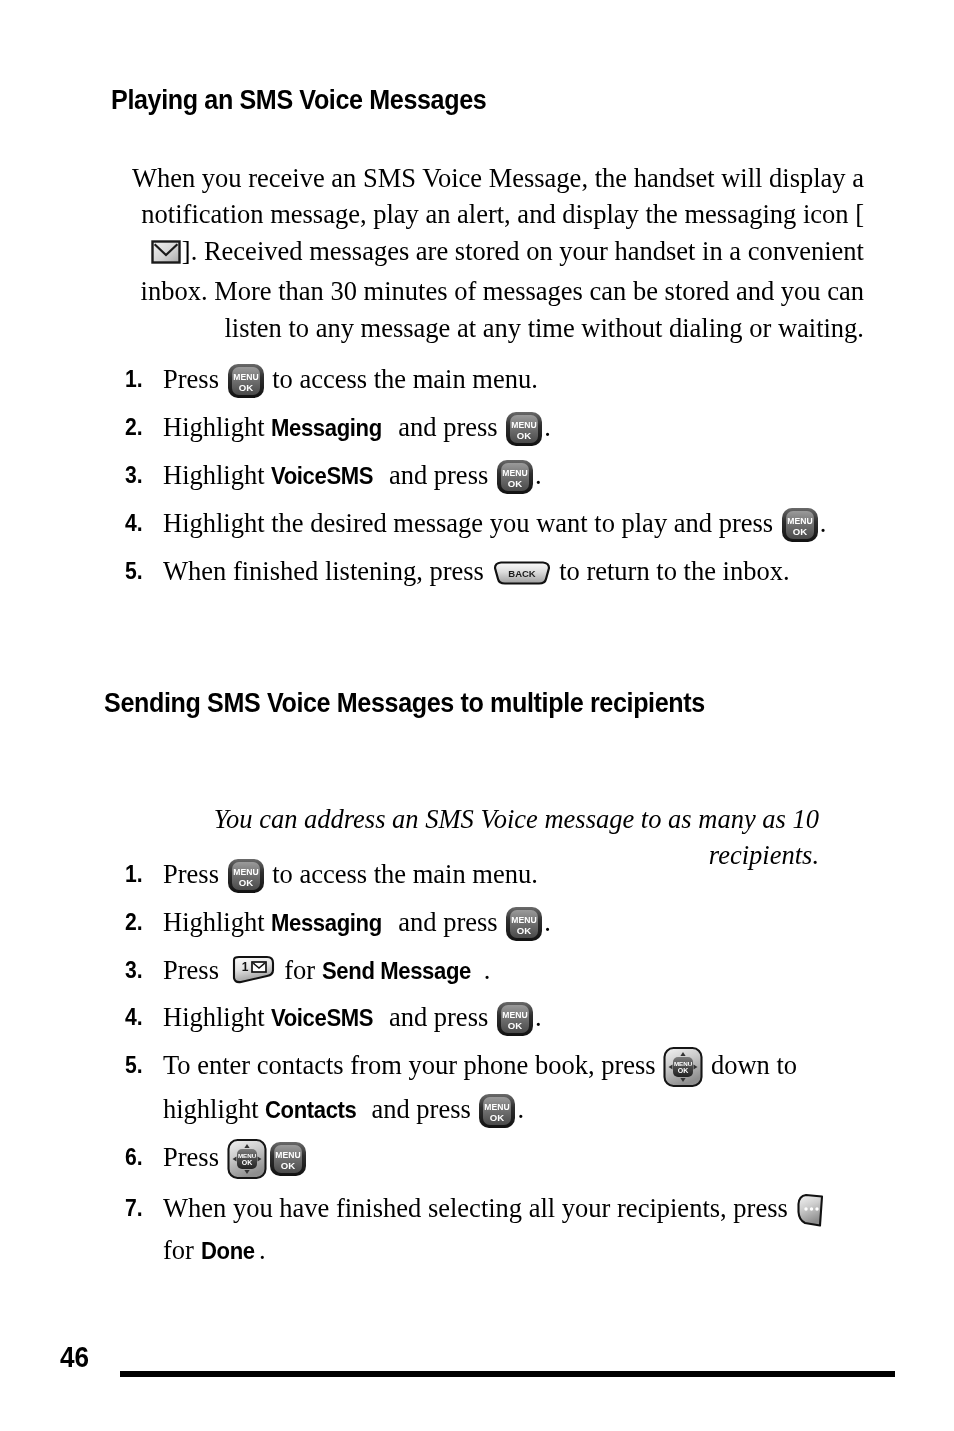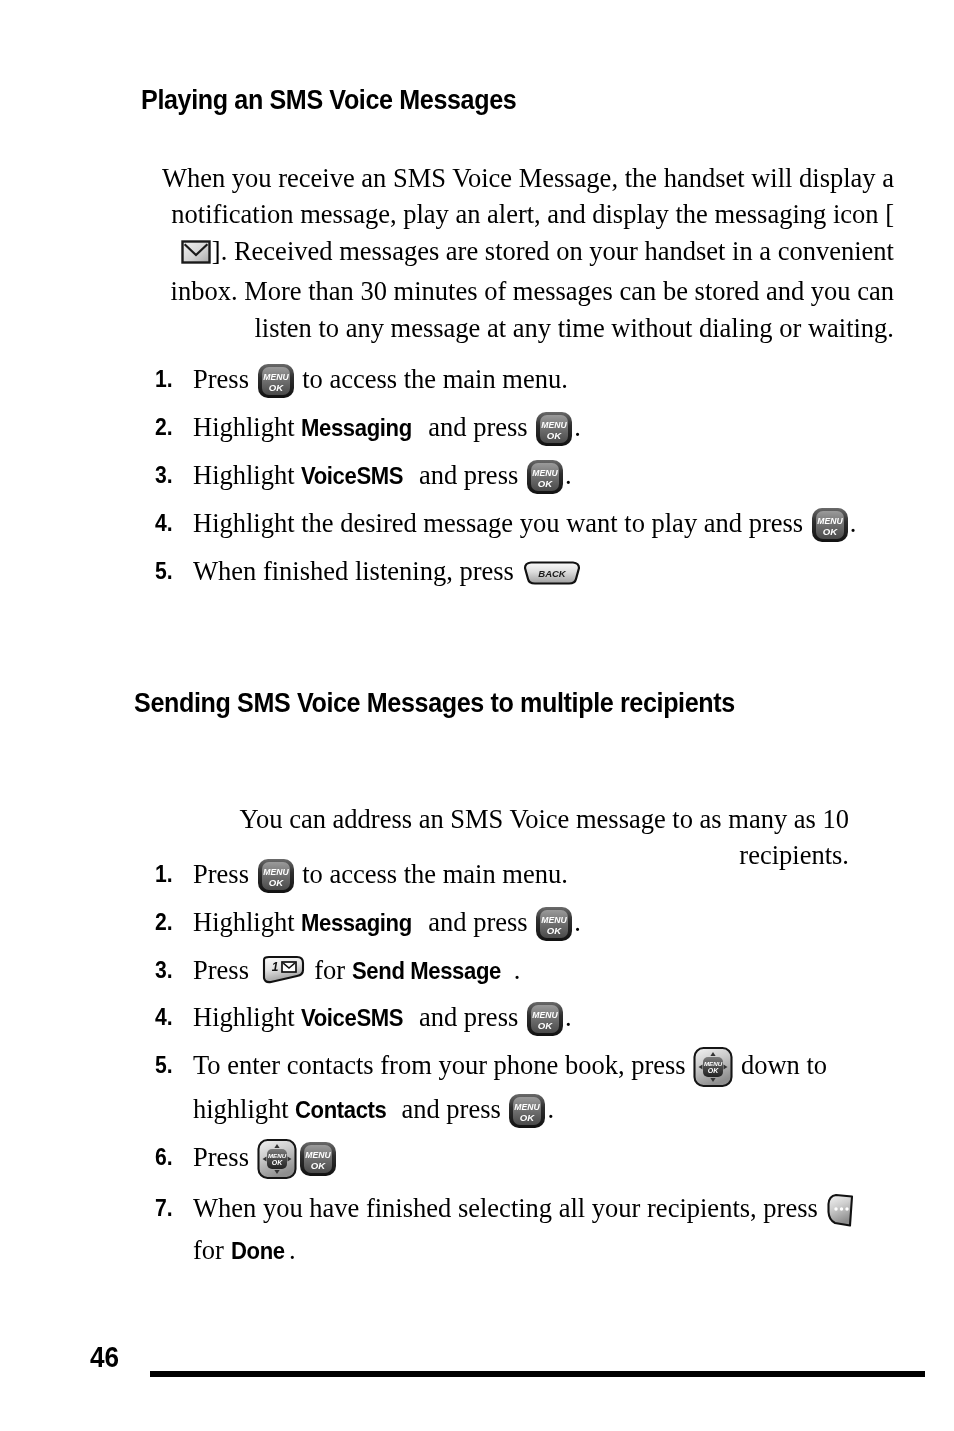--- a/index.html
+++ b/index.html
@@ -14,21 +14,20 @@
     font-family: "Liberation Serif", "DejaVu Serif", serif;
     color: #000000;
     overflow: hidden;
   }
 
   .page {
     position: absolute;
     left: 0; top: 0;
     width: 883px;
     height: 1431px;
-    margin-left: 30px;
   }
 
   
   .section-heading {
     font-family: "Liberation Sans", "DejaVu Sans", sans-serif;
     font-weight: bold;
     font-size: 27px;
     line-height: 39px;
     letter-spacing: -0.4px;
     transform: scaleX(0.93);
@@ -41,21 +40,21 @@
 
   
   .body-para {
     position: absolute;
     font-size: 26.5px;
     line-height: 36.6px;
     text-align: right;
     color: #000;
   }
   #intro-para { left: 119px; top: 133px; width: 745px; }
-  #intro-para-2 { left: 119px; top: 774px; width: 700px; }
+  #intro-para-2 { left: 119px; top: 774px; width: 700px; font-style: italic; }
 
   
   .steps {
     position: absolute;
     list-style: none;
     margin: 0;
     padding: 0;
   }
   #steps-1 { left: 125px; top: 360px; width: 740px; }
   #steps-2 { left: 125px; top: 855px; width: 740px; }
@@ -89,21 +88,20 @@
     display: inline-block;
     transform-origin: left center;
   }
 
   
   .keyicon {
     display: inline-block;
     vertical-align: middle;
     position: relative;
     top: -1px;
-    font-style: italic;
   }
   .keyicon svg { display: block; }
 
   
   .env-inline {
     display: inline-block;
     vertical-align: -4px;
     margin: 0 1px;
   }
 
@@ -214,21 +212,21 @@
       <span class="txt"><span>When finished listening, press </span><span class="keyicon"><svg width="62" height="30" viewBox="0 0 62 30">
           <defs>
             <linearGradient id="gBk" x1="0" y1="0" x2="0" y2="1">
               <stop offset="0%" stop-color="#fbfbfb"></stop>
               <stop offset="45%" stop-color="#dcdcdc"></stop>
               <stop offset="100%" stop-color="#9e9e9e"></stop>
             </linearGradient>
           </defs>
           <path d="M4,10 Q4,5 10,4.5 L52,4.5 Q58,5 58,10 L55,21 Q54,25.5 48,25.5 L14,25.5 Q8,25.5 7,21 Z" fill="url(#gBk)" stroke="#111111" stroke-width="2.2" stroke-linejoin="round"></path>
           <text x="31" y="18.5" text-anchor="middle" fill="#1a1a1a" font-family="Liberation Sans, sans-serif" font-size="9.5" font-weight="bold">BACK</text>
-        </svg></span></span>
+        </svg></span><span> to return to the inbox.</span></span>
     </li>
 
   </ol>
 
   <h2 class="section-heading" id="heading-2">Sending SMS Voice Messages to multiple recipients</h2>
 
   <p class="body-para" id="intro-para-2">You can address an SMS Voice message to as many as 10 recipients.</p>
 
   <ol class="steps" id="steps-2">
 

